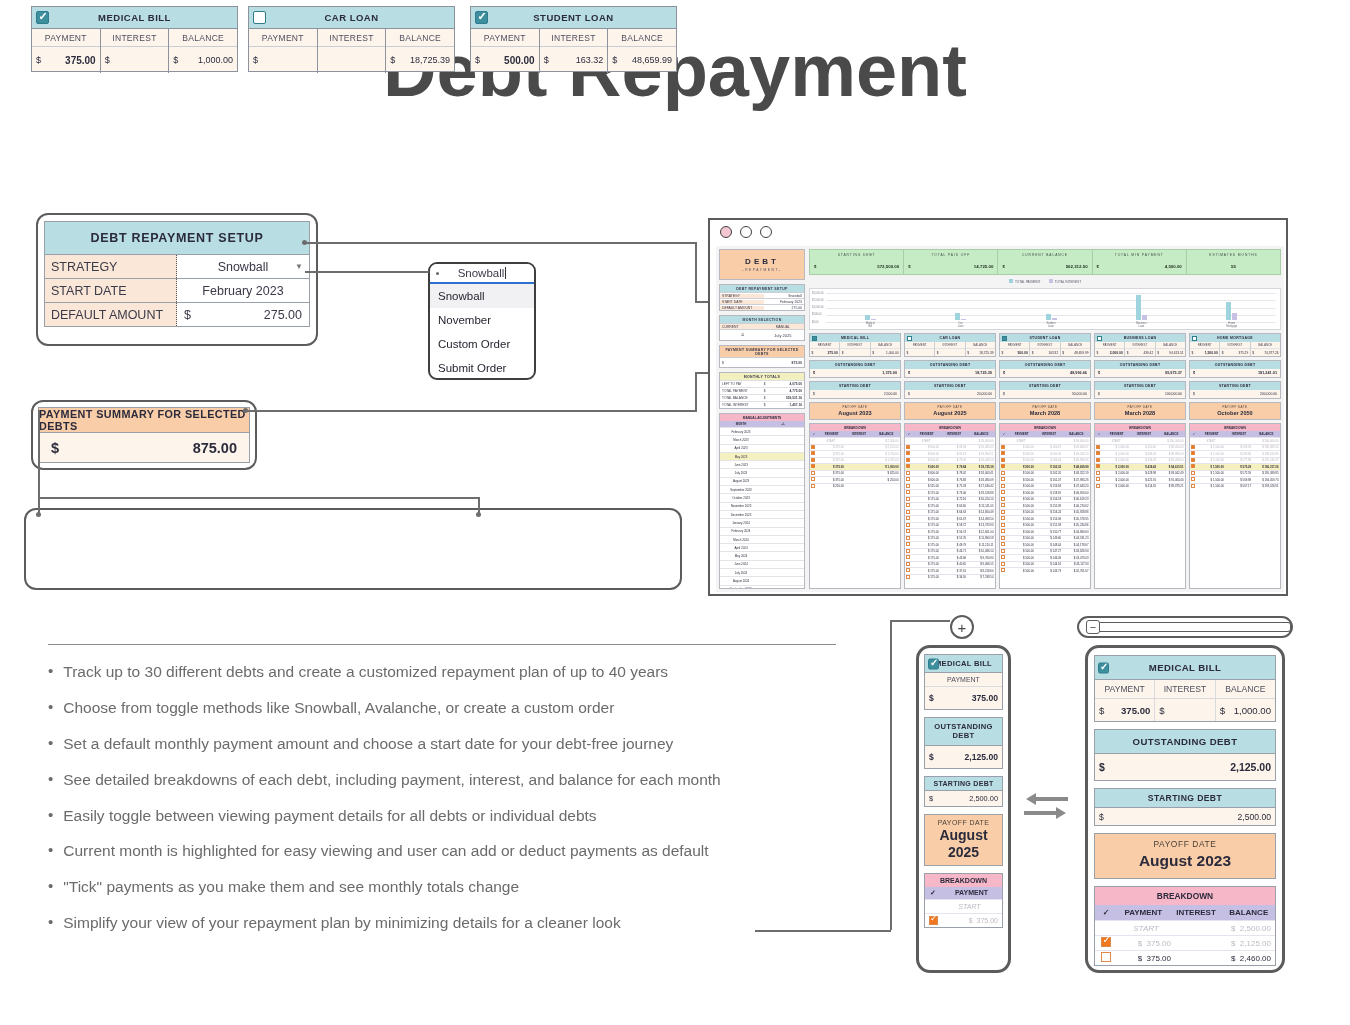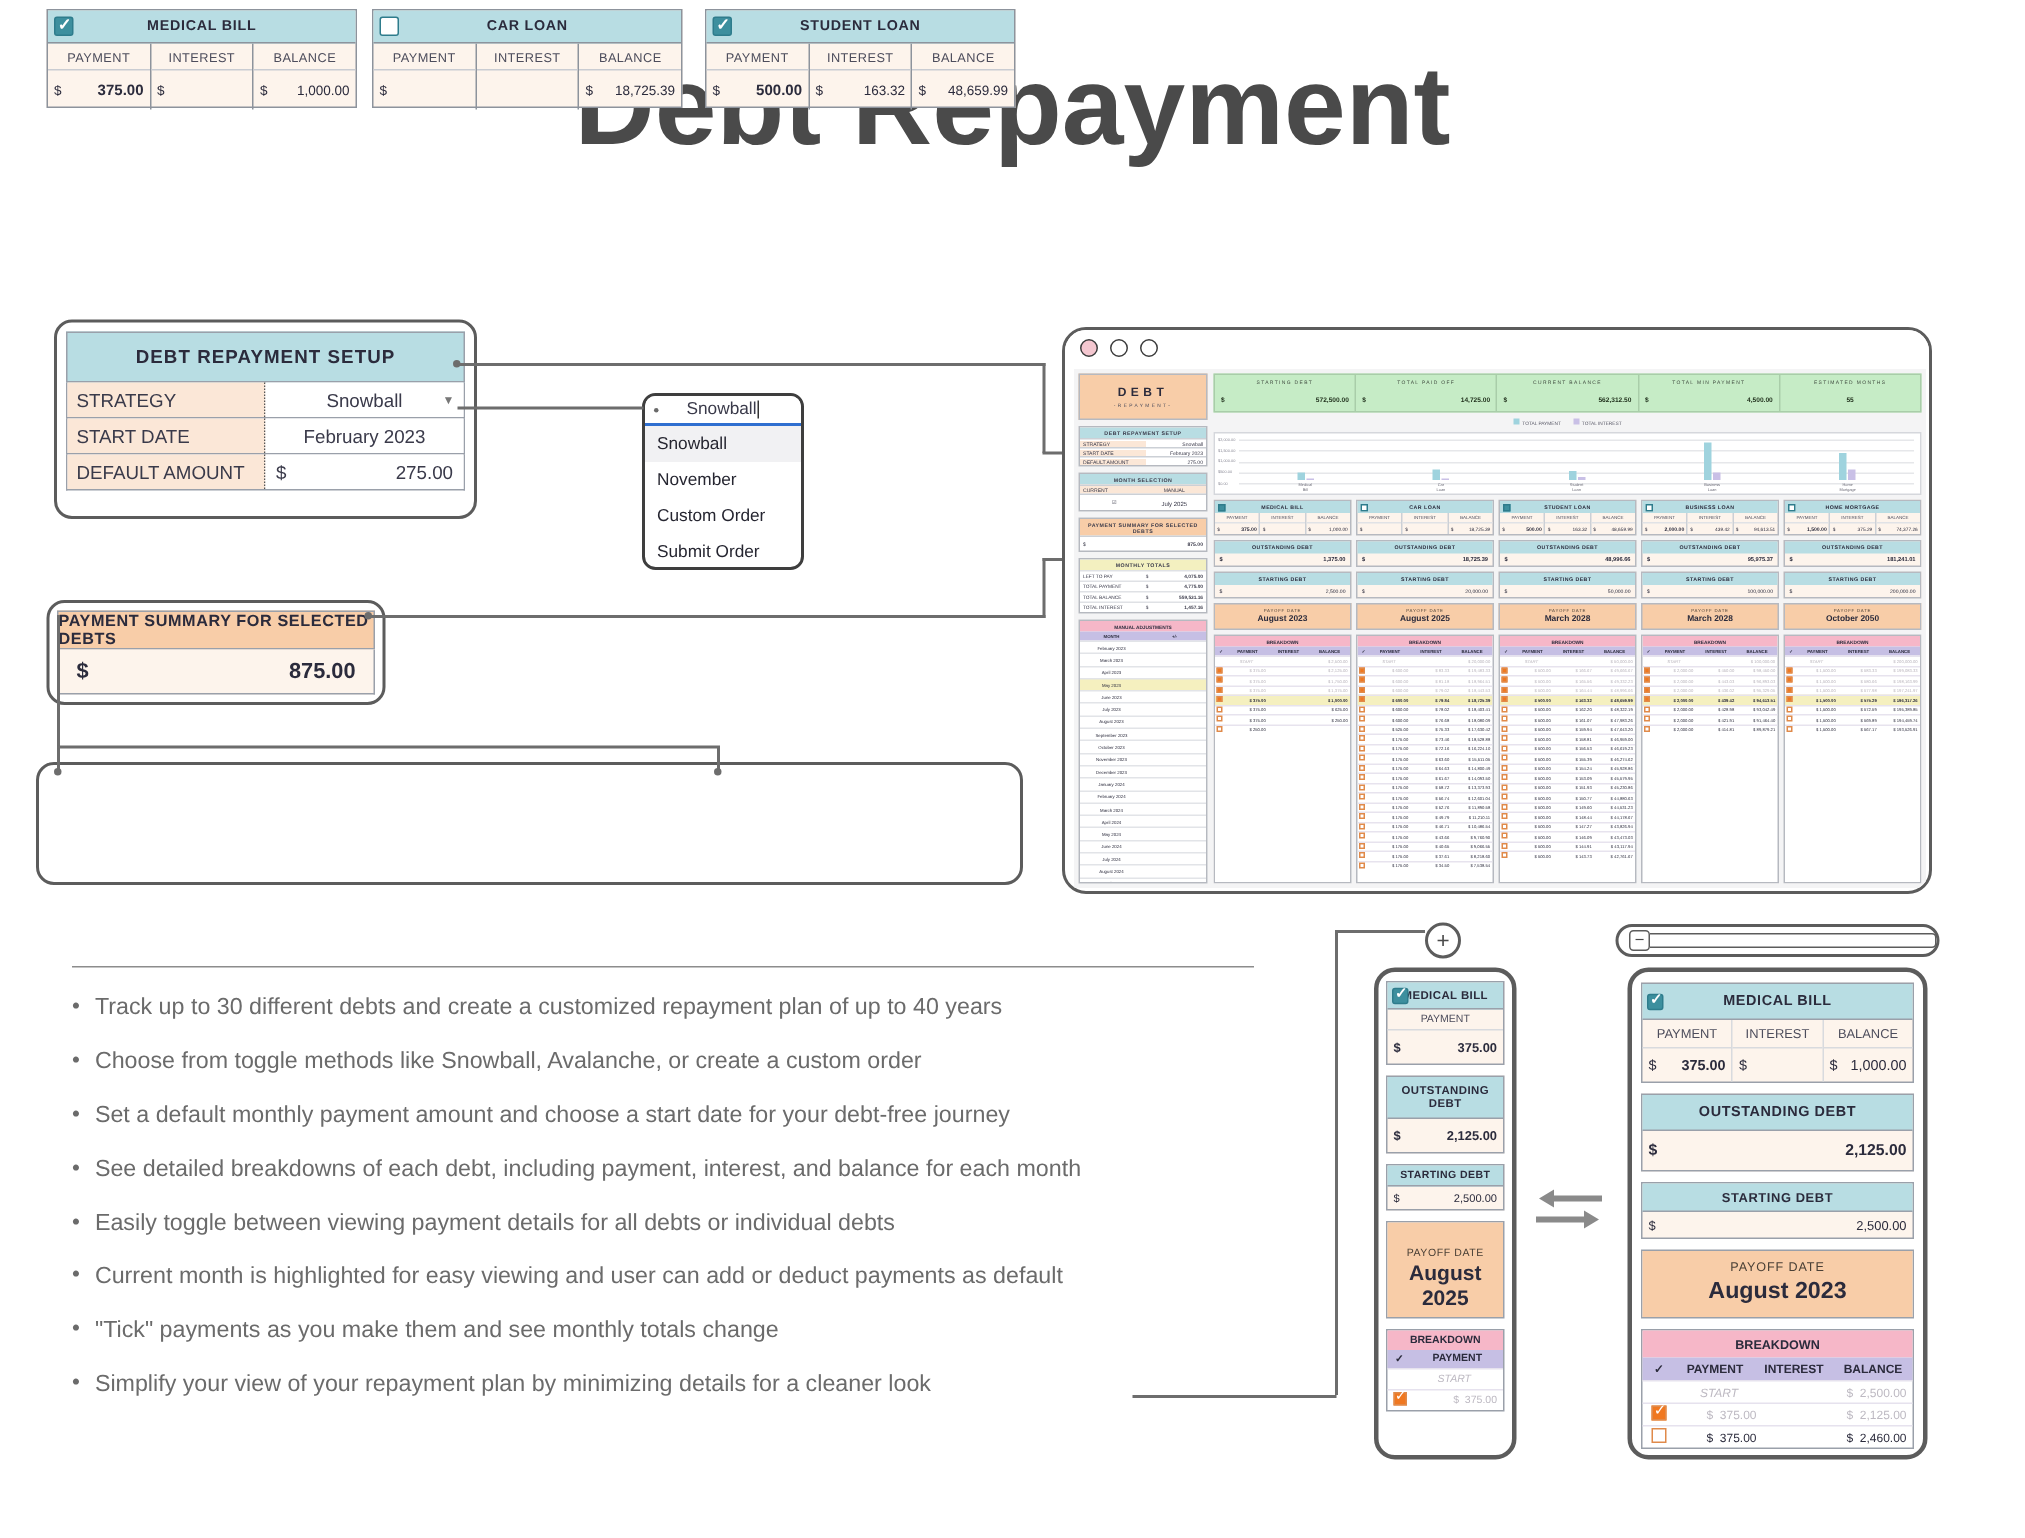--- a/index.html
+++ b/index.html
@@ -136,21 +136,21 @@
 
   
   .ln { position: absolute; background: #6d6d6d; }
   .hline { height: 1.6px; }
   .vline { width: 1.6px; }
   .dot { position: absolute; width: 5px; height: 5px; border-radius: 50%; background: #6d6d6d; }
 
   
   #browser {
     position: absolute; left: 708px; top: 218px; width: 580px; height: 378px;
-    border: 2.5px solid #5c5c5c; border-radius: 16px; background: #fff; overflow: hidden;
+    border: 2.5px solid #5c5c5c; border-radius: 0; background: #fff; overflow: hidden;
   }
   .browser-bar { height: 24px; display: flex; align-items: center; padding-left: 10px; gap: 8px; background:#fff; }
   .bdot { width: 12px; height: 12px; border-radius: 50%; border: 1.8px solid #3e3e3e; }
   .bdot.pink { background: #f4c7d0; }
   .sheet {
     position: absolute; left: 6px; top: 26px; right: 2px; bottom: 2px;
     background: #f4f4f5; display: flex; gap: 4px; padding: 3px; overflow: hidden;
   }
   .sheet-side { width: 86px; display: flex; flex-direction: column; gap: 4px; }
   .sheet-main { flex: 1; display: flex; flex-direction: column; gap: 3px; }
@@ -269,21 +269,21 @@
     width: 11px; height: 11px; border: 1.4px solid #2e7c8c; background: #3d8f9e; border-radius: 2px;
   }
   .p-tick::after { content: "✓"; position: absolute; left: 1px; top: -3px; font-size: 10px; color: #fff; }
   .p-col-h { text-align: center; color: #4d4d5c; border-bottom: 1px solid #d8dade; }
   .p-val { display: flex; justify-content: space-between; padding: 0 4px; color: #2b2b3c; align-items: center; }
 
   
   #phone-small .pbox-h { font-size: 7.6px; letter-spacing: .3px; padding: 4px 0; }
   #phone-small .p-col-h { font-size: 7px; padding: 3px 0; }
   #phone-small .p-val { font-size: 8.6px; height: 22px; font-weight: 700; }
-  #phone-small .payoff-box { background: #f8cda8; text-align: center; padding: 17px 2px 6px; }
+  #phone-small .payoff-box { background: #f8cda8; text-align: center; padding: 4px 2px 6px; }
   #phone-small .payoff-box .pl { font-size: 7px; letter-spacing: .4px; color: #4a4036; }
   #phone-small .payoff-box .pv { font-size: 14px; font-weight: 700; line-height: 1.05; margin-top: 2px; }
   #phone-small .bd-h { background: #f6b7c8; text-align: center; font-size: 7px; font-weight: 700; padding: 3px 0; }
   #phone-small .bd-sub { background: #c6bfe4; display: flex; font-size: 7px; font-weight: 700; padding: 2px 0; }
   #phone-small .bd-sub .t { flex: 0 0 16px; text-align: center; }
   #phone-small .bd-sub .p { flex: 1; text-align: center; }
   #phone-small .bd-row { display: flex; font-size: 7px; height: 14px; align-items: center; border-top: 1px solid #e6e2ee; color: #bdb9c2; }
   #phone-small .bd-row .t { flex: 0 0 16px; text-align: center; }
   #phone-small .bd-row .v { flex: 1; text-align: right; padding-right: 4px; }
   #phone-small .bd-row .chk { display:inline-block; width:9px; height:9px; border:1.2px solid #e08a4a; background:#f07820; position: relative; }

